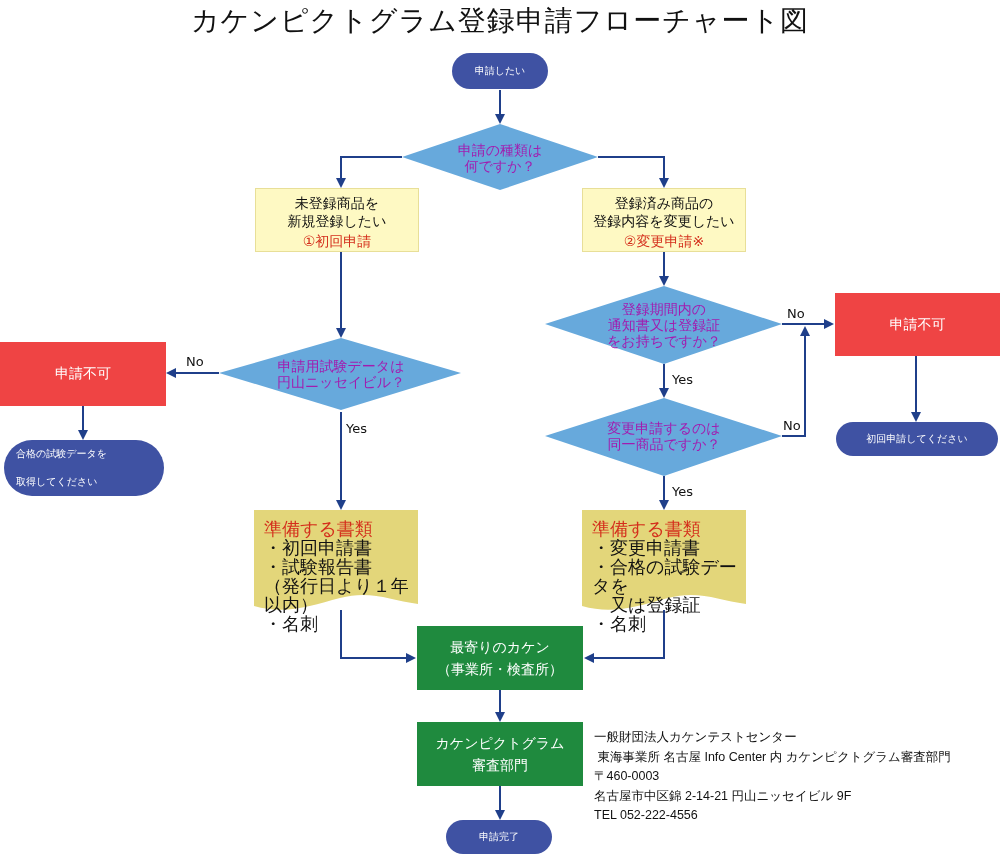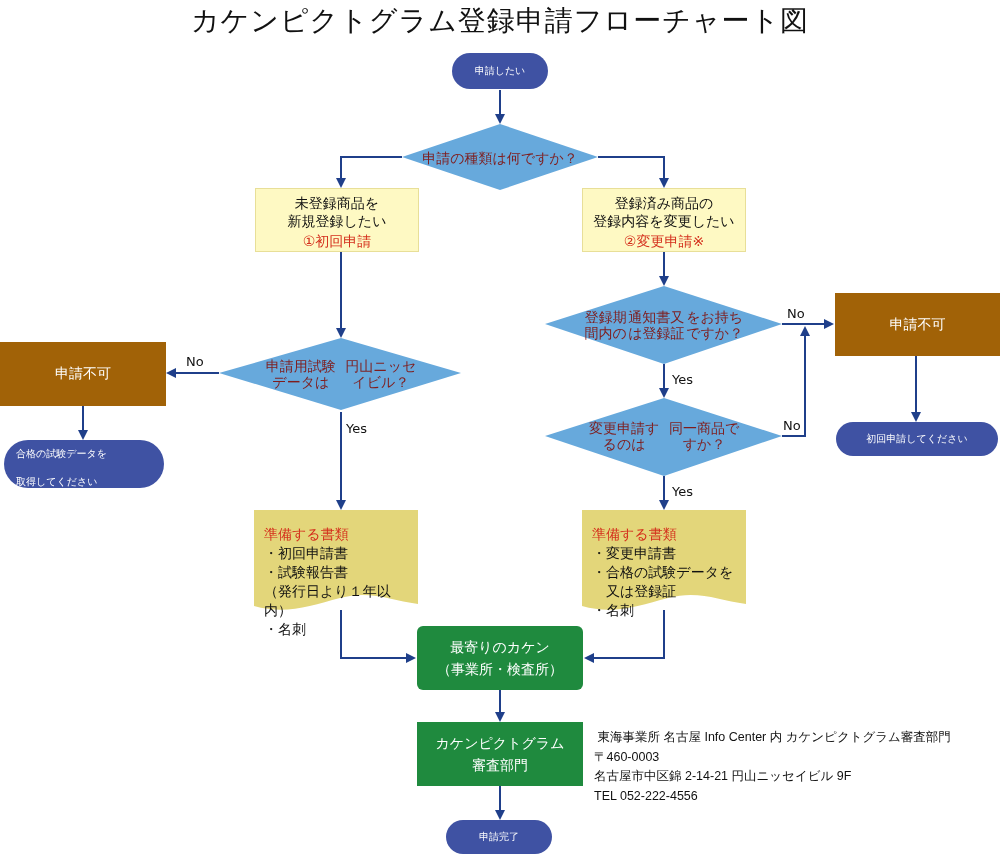--- a/index.html
+++ b/index.html
@@ -5,25 +5,25 @@
   html, body { margin:0; padding:0; background:#ffffff; }
   body { width:1000px; height:856px; position:relative; overflow:hidden;
          font-family:"DejaVu Sans","Liberation Sans",sans-serif; }
   #flow { position:absolute; left:0; top:0; width:1000px; height:856px; }
   .abs { position:absolute; }
   .title { left:0; top:2px; width:1000px; text-align:center; font-size:28px; color:#111; letter-spacing:1px; }
   .pill { background:#3f52a3; color:#fff; border-radius:26px; display:flex; align-items:center; justify-content:center; text-align:center; font-size:10px; }
   .pill.left { justify-content:flex-start; padding-left:12px; box-sizing:border-box; line-height:28px; }
   .ybox { background:#fef9c3; border:1px solid #e8df98; box-sizing:border-box; text-align:center; font-size:14px; color:#111; line-height:18px; padding-top:5px; }
   .ybox .red { color:#d42f1c; display:block; margin-top:6px; }
-  .dbox { background:#a16207; color:#fff; display:flex; align-items:center; justify-content:center; font-size:14px; }
+  .dbox { background:#ef4444; color:#fff; display:flex; align-items:center; justify-content:center; font-size:14px; }
   .gbox { background:#1f8a3e; color:#fff; display:flex; flex-direction:column; align-items:center; justify-content:center; font-size:14px; line-height:22px; }
-  .dtext { color:#7f1d1d; text-align:center; font-size:14px; line-height:16px; display:flex; flex-direction:row; align-items:center; justify-content:center; }
+  .dtext { color:#a21caf; text-align:center; font-size:14px; line-height:16px; display:flex; flex-direction:column; align-items:center; justify-content:center; }
   .lbl { font-size:13px; color:#111; }
-  .docs { font-size:14px; color:#111; line-height:19px; padding:15px 0 0 8px; box-sizing:border-box; }
+  .docs { font-size:18px; color:#111; line-height:19px; padding:9px 0 0 8px; box-sizing:border-box; }
   .docs .h { color:#d42f1c; }
   .info { font-size:12.5px; line-height:19.5px; color:#111; font-family:"Liberation Sans",sans-serif; }
 </style>
 </head>
 <body>
 
 <svg id="flow" viewBox="0 0 1000 856" xmlns="http://www.w3.org/2000/svg">
   <defs>
     <marker id="ah" markerWidth="10" markerHeight="10" refX="8" refY="5" orient="auto" markerUnits="userSpaceOnUse">
       <path d="M0,0 L10,5 L0,10 z" fill="#1f3f8a"></path>
@@ -96,21 +96,21 @@
   <span class="red" style="margin-top:2px;">②変更申請※</span>
 </div>
 
 <div class="abs dtext" style="left:261px;top:352px;width:160px;height:44px;">
   <span>申請用試験データは</span>
   <span>円山ニッセイビル？</span>
 </div>
 
 <div class="abs dbox" style="left:0;top:342px;width:166px;height:64px;">申請不可</div>
 <div class="abs lbl" style="left:186px;top:354px;">No</div>
-<div class="abs pill left" style="left:4px;top:440px;width:160px;height:48px;border-radius:31px;flex-direction:column;align-items:flex-start;justify-content:space-between;">
+<div class="abs pill left" style="left:4px;top:440px;width:160px;height:56px;border-radius:31px;flex-direction:column;align-items:flex-start;justify-content:space-between;">
   <span>合格の試験データを</span>
   <span>取得してください</span>
 </div>
 <div class="abs lbl" style="left:346px;top:421px;">Yes</div>
 
 <div class="abs dtext" style="left:584px;top:300px;width:160px;height:50px;">
   <span>登録期間内の</span>
   <span>通知書又は登録証</span>
   <span>をお持ちですか？</span>
 </div>
@@ -136,30 +136,31 @@
 </div>
 
 <div class="abs docs" style="left:584px;top:510px;width:162px;height:96px;">
   <div class="h">準備する書類</div>
   <div>・変更申請書</div>
   <div>・合格の試験データを</div>
   <div>　又は登録証</div>
   <div>・名刺</div>
 </div>
 
-<div class="abs gbox" style="left:417px;top:626px;width:166px;height:64px;border-radius:6px;">
+<div class="abs gbox" style="left:417px;top:626px;width:166px;height:64px;">
   <span>最寄りのカケン</span>
   <span>（事業所・検査所）</span>
 </div>
 
 <div class="abs gbox" style="left:417px;top:722px;width:166px;height:64px;">
   <span>カケンピクトグラム</span>
   <span>審査部門</span>
 </div>
 
 <div class="abs pill" style="left:446px;top:820px;width:106px;height:34px;border-radius:17px;">申請完了</div>
 
 <div class="abs info" style="left:594px;top:728px;width:406px;">
+  <div>一般財団法人カケンテストセンター</div>
   <div style="white-space:pre;"> 東海事業所 名古屋 Info Center 内 カケンピクトグラム審査部門</div>
   <div>〒460-0003</div>
   <div>名古屋市中区錦 2-14-21 円山ニッセイビル 9F</div>
   <div>TEL 052-222-4556</div>
 </div>
 
 </body></html>

